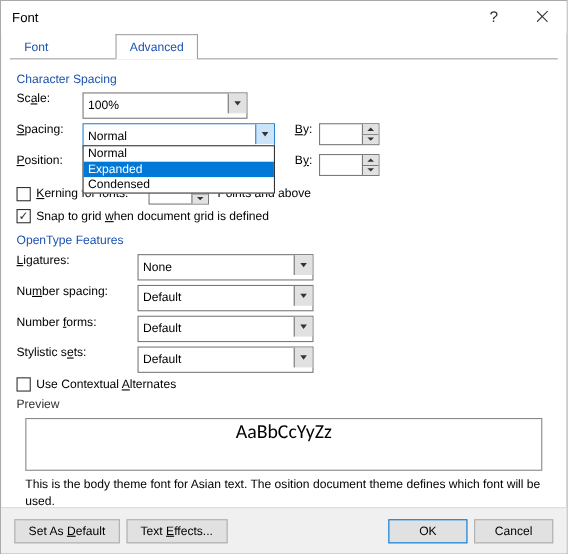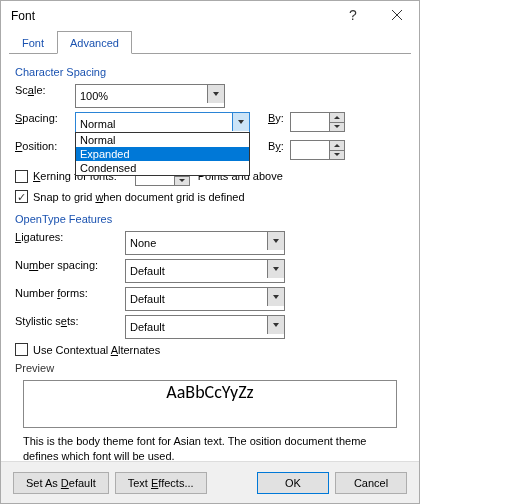--- a/index.html
+++ b/index.html
@@ -1,26 +1,26 @@
 <!DOCTYPE html>
 <html><head>
 <meta charset="utf-8">
 <style>
   * { box-sizing: border-box; font-family: "Segoe UI", Tahoma, sans-serif; font-size: 11px; }
   body { margin: 0; background: #fff; }
-  .window { width: 420px; height: 504px; background: #fff; border: 1px solid #aaa; position: relative; }
+  .window { width: 516px; height: 504px; background: #fff; border: 1px solid #aaa; position: relative; }
   .titlebar { height: 30px; background: #fff; display: flex; align-items: center; padding-left: 10px; }
   .title { font-size: 12px; }
   .titlebar-buttons { position: absolute; right: 0; top: 0; display: flex; }
   .tbtn { width: 44px; height: 28px; display: flex; align-items: center; justify-content: center; color: #333; }
   .tbtn svg { width: 10px; height: 10px; }
   .tabs { display: flex; padding: 0 8px; position: relative; }
   .tabs::after { content: ""; position: absolute; left: 8px; right: 8px; bottom: 0; height: 1px; background: #a0a0a0; }
   .tab { padding: 5px 12px 4px; color: #1a52b0; border: 1px solid transparent; position: relative; z-index: 1; }
-  .tab.active { border: 1px solid #a0a0a0; border-bottom: 1px solid #fff; background: #fff; color: #1a52b0; }
+  .tab.active { border: 1px solid #a0a0a0; border-bottom: 1px solid #fff; background: #fff; color: #1a52b0; margin-left: 48px; }
   .content { padding: 6px 14px 10px; position: relative; }
   .group-label { color: #1a52b0; margin: 6px 0 6px 0; }
   .row { display: flex; align-items: flex-start; margin-bottom: 4px; min-height: 22px; }
   .row .lbl { width: 60px; }
   .row .lbl-wide { width: 110px; }
   .select { height: 20px; border: 1px solid #7a7a7a; background: #fff; display: inline-flex; align-items: center; padding: 11px 4px; position: relative; }
   .select .dropbtn { position: absolute; right: 0; top: 0; width: 17px; height: 18px; border-left: 1px solid #7a7a7a; background: #e1e1e1; display: flex; align-items: center; justify-content: center; }
   .select .dropbtn::after { content: ""; border-left: 3px solid transparent; border-right: 3px solid transparent; border-top: 4px solid #333; }
   .select.open .dropbtn { background: #cce4f7; border-left-color: #2a84d6; }
   .bylabel { margin: 0 6px 0 18px; }

